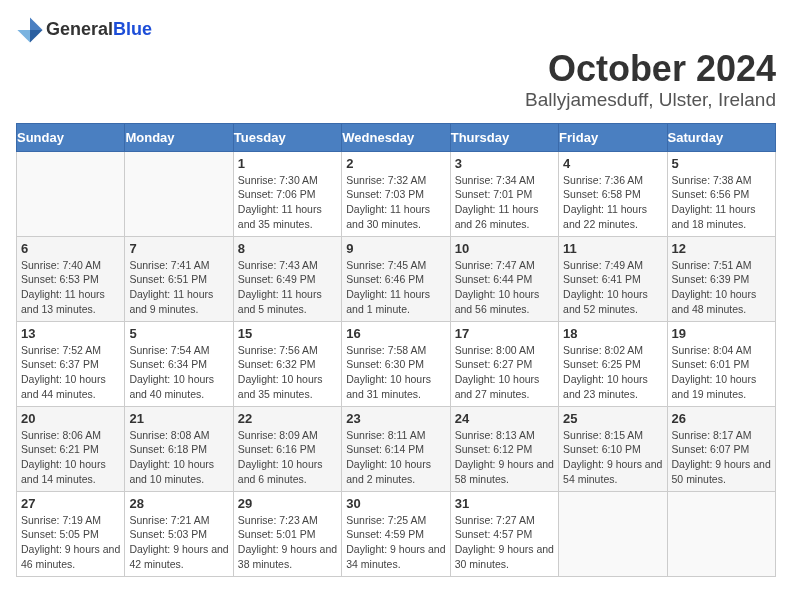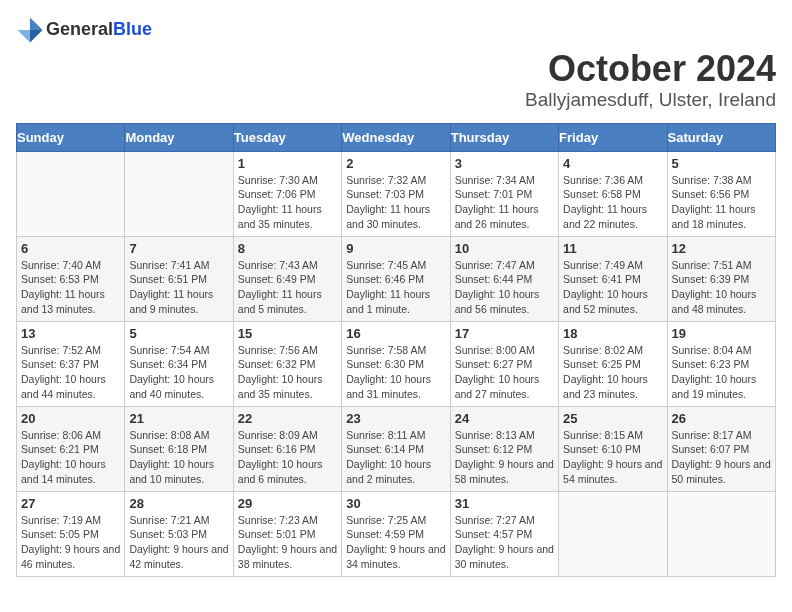--- a/index.html
+++ b/index.html
@@ -241,21 +241,21 @@
         </td>
         <td>
           <span class="day-number">18</span>
           <div class="day-info" style="white-space: pre-line;">Sunrise: 8:02 AM
 Sunset: 6:25 PM
 Daylight: 10 hours and 23 minutes.</div>
         </td>
         <td>
           <span class="day-number">19</span>
           <div class="day-info" style="white-space: pre-line;">Sunrise: 8:04 AM
-Sunset: 6:23 PM
+Sunset: 6:01 PM
 Daylight: 10 hours and 19 minutes.</div>
         </td>
       </tr>
       <tr>
         <td>
           <span class="day-number">20</span>
           <div class="day-info" style="white-space: pre-line;">Sunrise: 8:06 AM
 Sunset: 6:21 PM
 Daylight: 10 hours and 14 minutes.</div>
         </td>

